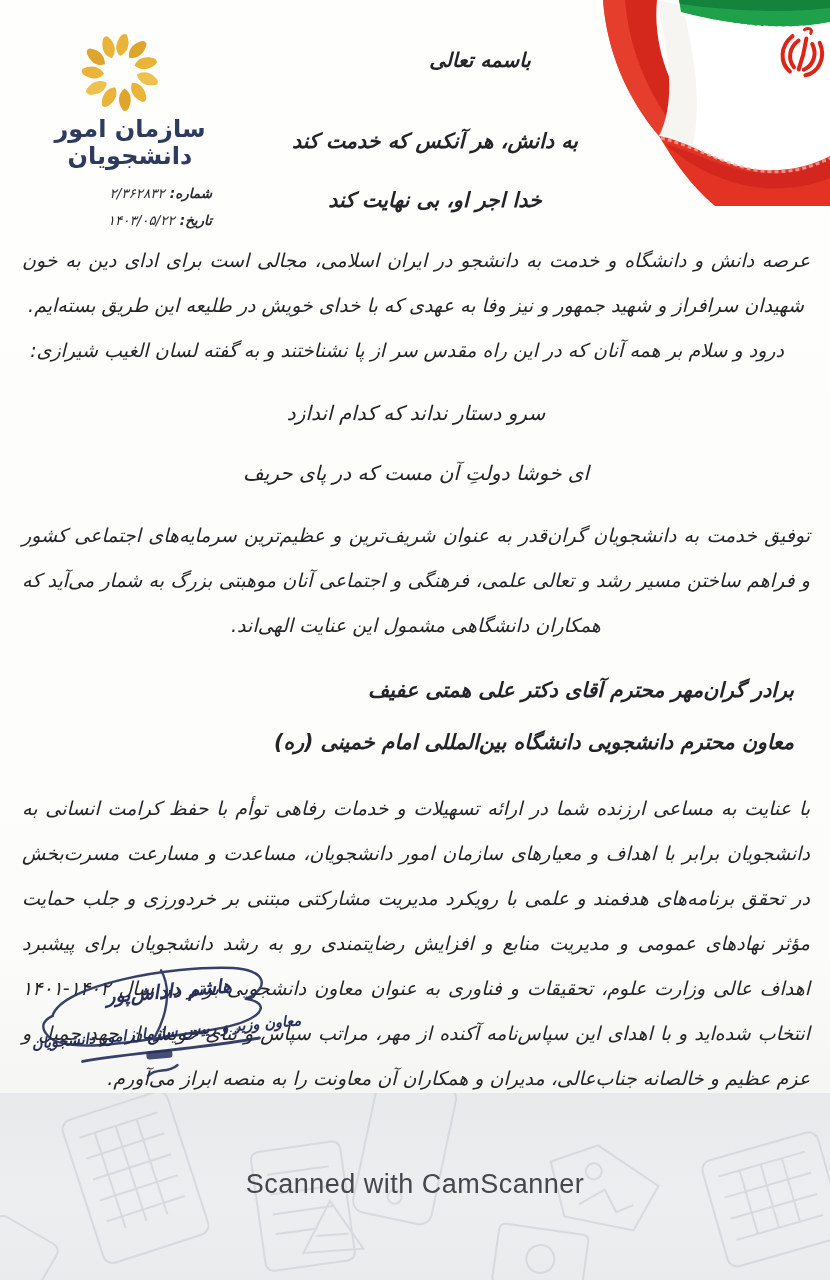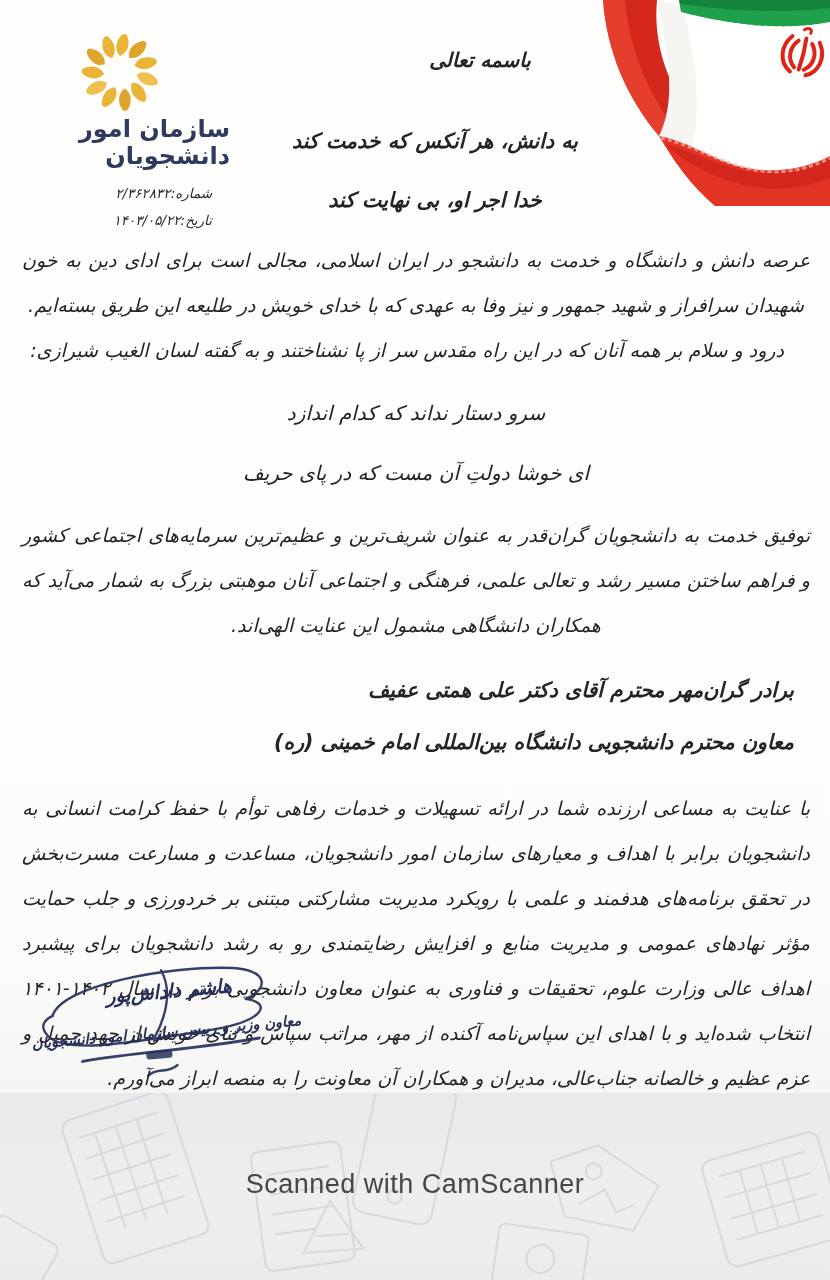--- a/index.html
+++ b/index.html
@@ -4,26 +4,26 @@
 <style>
   html,body{margin:0;padding:0;background:#ffffff;}
   .page{position:relative;width:830px;height:1280px;overflow:hidden;background:#fdfdfc;
         font-family:"DejaVu Sans","Liberation Sans",sans-serif;}
   
   .letter{position:absolute;left:0;top:0;width:830px;height:1093px;
           background:linear-gradient(180deg,#fefefd 0%,#fcfcfb 86%,#f5f5f4 100%);
           direction:rtl;color:#26262b;}
   
   .logo-sun{position:absolute;right:660px;left:82px;top:22px;width:100px;height:100px;}
-  .org-name{position:absolute;left:30px;top:116px;width:200px;direction:rtl;
+  .org-name{position:absolute;left:30px;top:116px;width:200px;text-align:center;direction:rtl;
             color:#2e3b5e;font-weight:bold;line-height:27px;font-size:24px;letter-spacing:1px;}
   .meta{position:absolute;left:42px;top:180px;width:170px;direction:rtl;color:#2a2a30;
         font-size:13.5px;font-style:italic;line-height:27px;}
   .meta .row{white-space:nowrap;}
-  .meta .lbl{font-weight:normal;}
+  .meta .lbl{font-weight:bold;margin-left:5px;}
   .besmele{position:absolute;left:370px;top:48px;width:220px;text-align:center;
            font-size:20px;font-weight:bold;font-style:italic;color:#232328;}
   .motto{position:absolute;left:280px;top:112px;width:310px;text-align:center;
          font-size:20.5px;font-weight:bold;font-style:italic;line-height:59px;color:#232328;}
   .flag{position:absolute;left:595px;top:0;width:235px;height:206px;}
   
   .bodytext{position:absolute;left:22px;right:20px;top:238px;font-size:19px;font-style:italic;
             line-height:45px;color:#242428;text-align:justify;direction:rtl;}
   .p-lastcenter{text-align-last:center;}
   .indent{padding-right:26px;}

